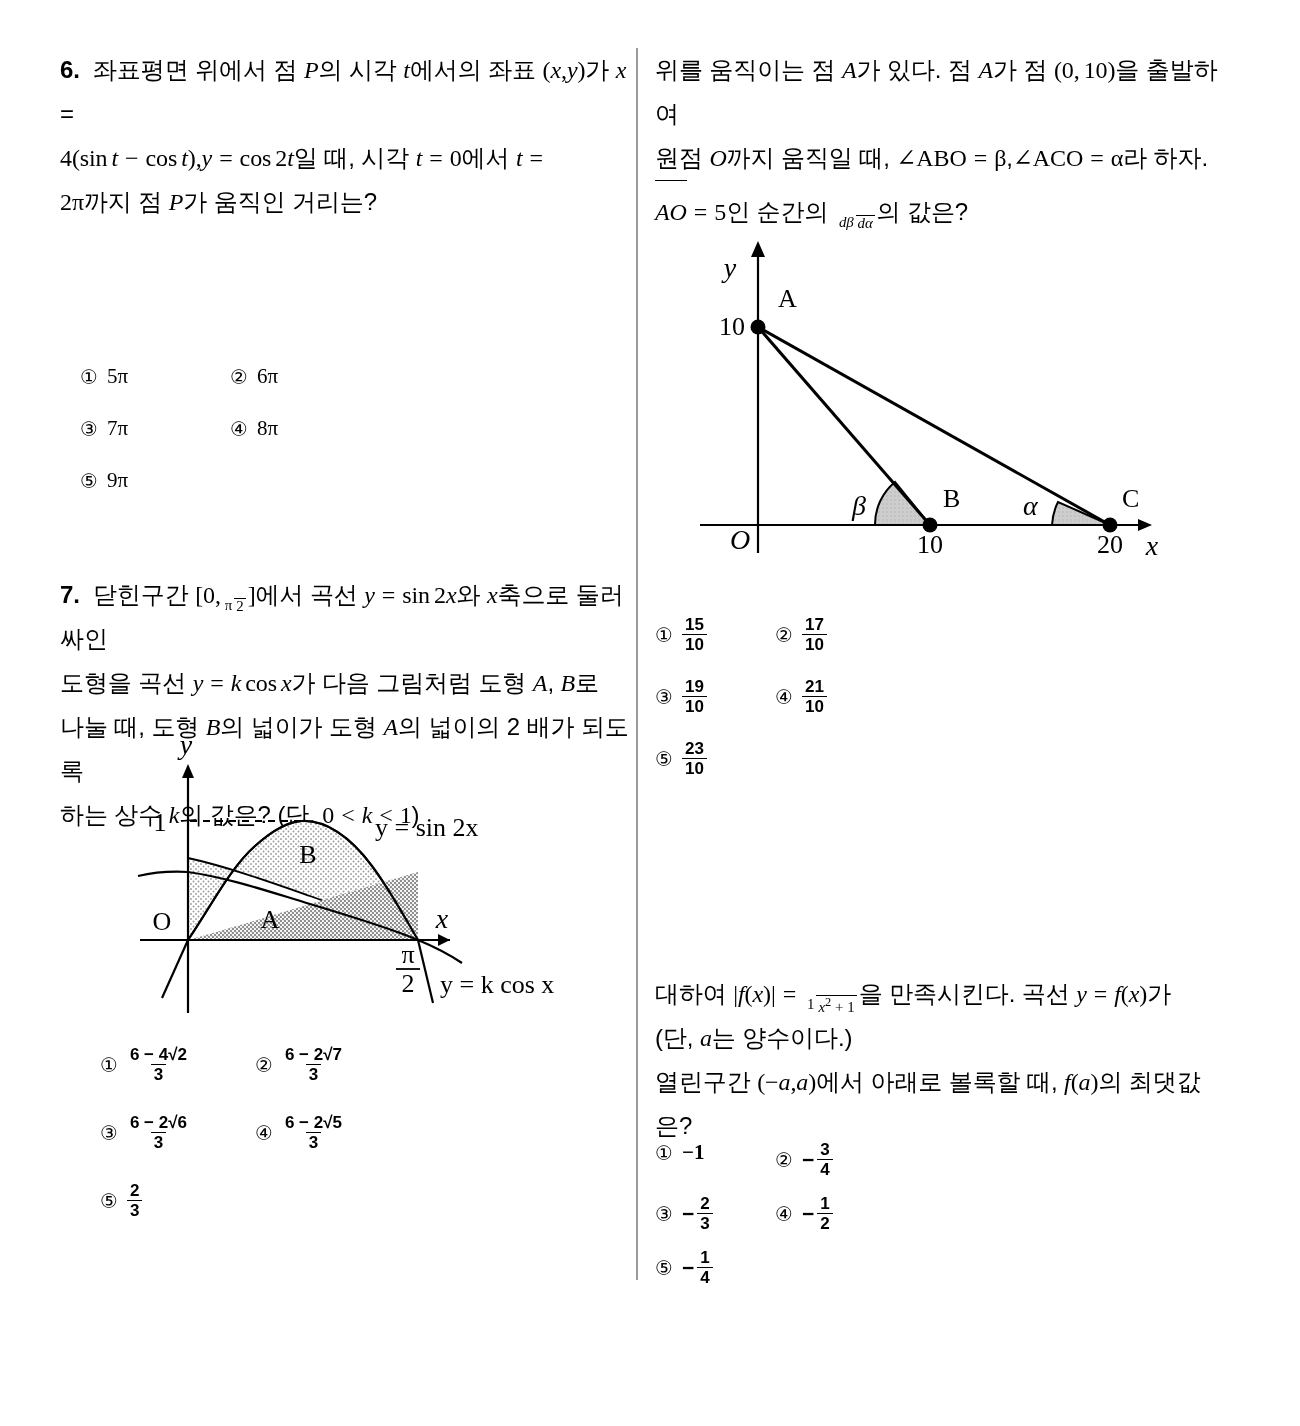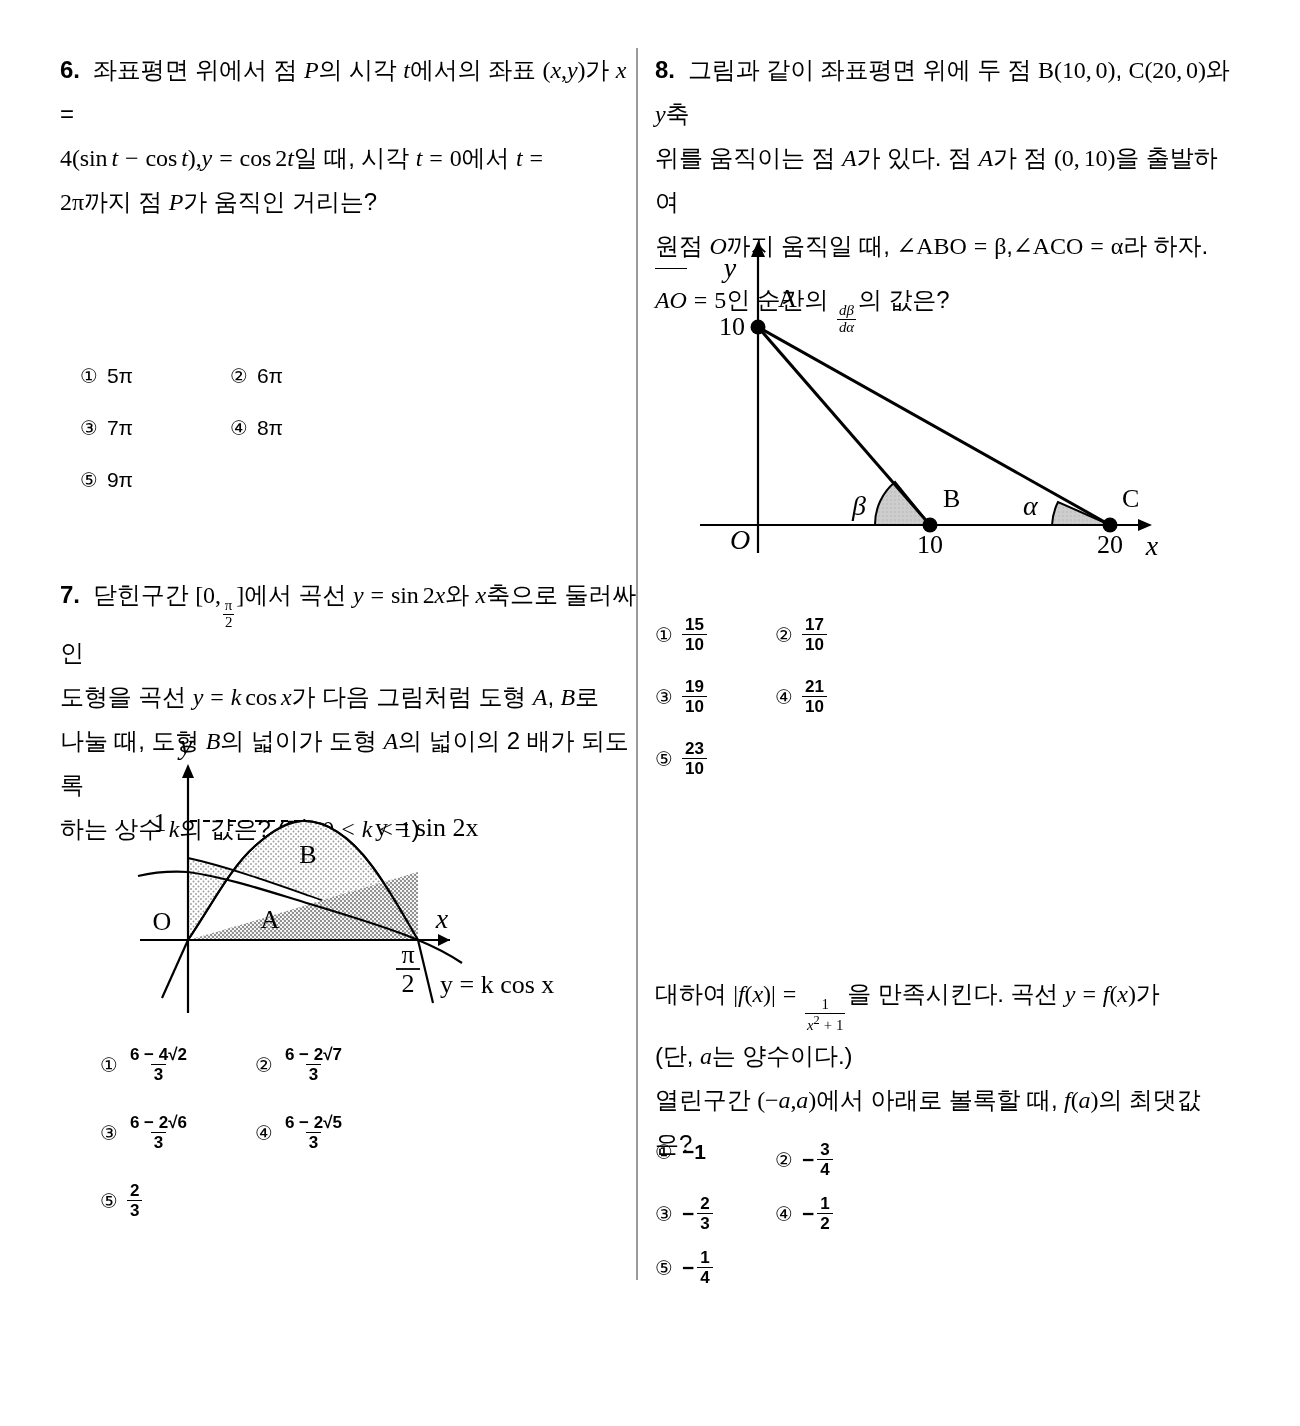--- a/index.html
+++ b/index.html
@@ -45,21 +45,21 @@
   }
   .mi { font-family: "Liberation Serif", "DejaVu Serif", serif; font-style: italic; }
   .mr { font-family: "Liberation Serif", "DejaVu Serif", serif; font-style: normal; }
   .mop { font-family: "Liberation Serif", "DejaVu Serif", serif; font-style: normal; }
   .sp { display: inline-block; width: 7px; }
   .spn { display: inline-block; width: 4px; }
 
   
   .frac {
     display: inline-flex;
-    flex-direction: column;
+    flex-direction: row;
     align-items: center;
     justify-content: center;
     vertical-align: -0.55em;
     line-height: 1.05;
     font-size: 0.74em;
     margin: 0 2px;
   }
   .frac > .nu { padding: 0 2px; }
   .frac > .de { padding: 0 2px; border-top: 1.4px solid #000; }
 
@@ -78,21 +78,21 @@
     display: flex;
     align-items: center;
     font-family: "Liberation Sans", "DejaVu Sans", sans-serif;
     font-size: 21px;
   }
   .choice .cnum {
     font-size: 20px;
     margin-right: 9px;
     font-family: "DejaVu Sans", sans-serif;
   }
-  .choice .cval { font-family: Liberation Sans, sans-serif; }
+  .choice .cval { font-family: Liberation Serif, serif; }
 
   .cA { left: 20px; }
   .cB { left: 170px; }
 
   
   .sfrac {
     display: inline-flex;
     flex-direction: column;
     align-items: center;
     line-height: 1.12;
@@ -286,24 +286,20 @@
           <span class="nu">2</span>
           <span class="de">3</span>
         </span>
       </div>
     </div>
   </div>
 
   <div class="problem" style="left:655px; top:48px;">
     <div class="stem">
       <div>
-        <span class="num">8.</span>
-        <span>&nbsp;그림과 같이 좌표평면 위에 두 점 <span class="mr">B(10,<span class="spn"></span>0)</span>, <span class="mr">C(20,<span class="spn"></span>0)</span>와 <span class="mi">y</span>축</span>
-      </div>
-      <div>
         위를 움직이는 점 <span class="mi">A</span>가 있다. 점 <span class="mi">A</span>가 점 <span class="mr">(0,<span class="spn"></span>10)</span>을 출발하여
       </div>
       <div>
         원점 <span class="mi">O</span>까지 움직일 때, <span class="mr">∠ABO</span><span class="sp"></span><span class="mr">=</span><span class="sp"></span><span class="mr">β</span>,<span class="mr">∠ACO</span><span class="sp"></span><span class="mr">=</span><span class="sp"></span><span class="mr">α</span>라 하자.
       </div>
       <div>
         <span class="overline"><span class="mi">AO</span></span><span class="sp"></span><span class="mr">=</span><span class="sp"></span><span class="mr">5</span>인 순간의 <span class="frac tiny">
             <span class="nu"><span class="mi">dβ</span></span>
             <span class="de"><span class="mi">dα</span></span>
           </span>의 값은?

